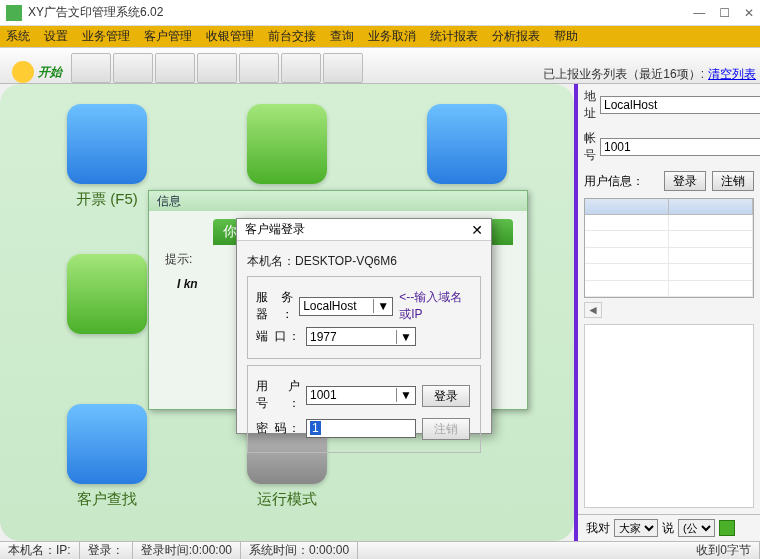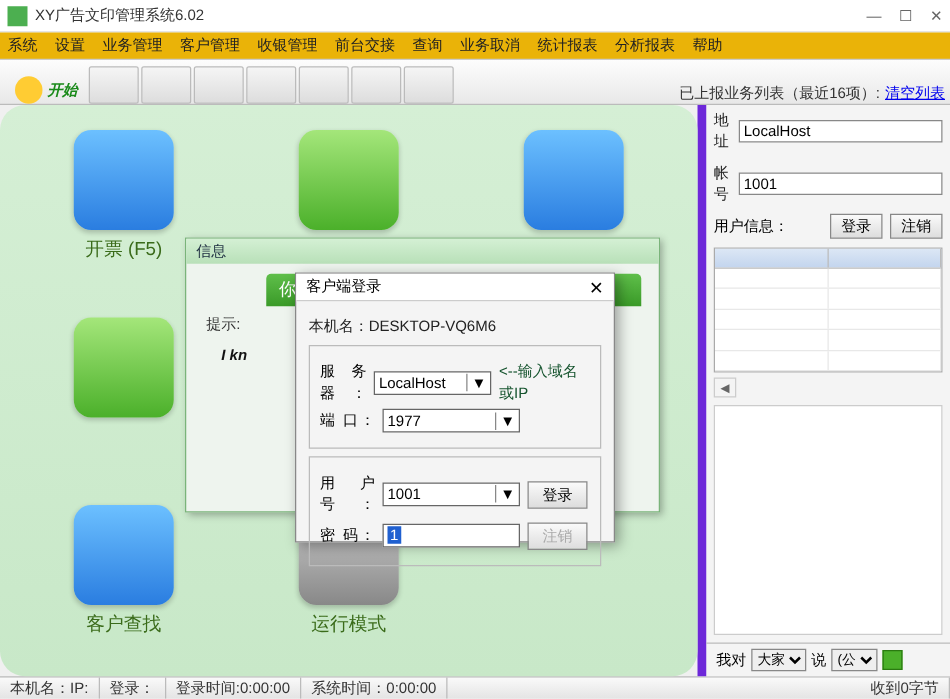--- a/index.html
+++ b/index.html
@@ -17,21 +17,21 @@
 .toolbar { height: 36px; background: linear-gradient(#fdfdfd,#e8e8e8); display: flex; align-items: flex-end; padding: 0 4px; border-bottom: 1px solid #bbb; }
 .toolbar .start { display:flex; align-items:center; gap:4px; color:#1a8a1a; font-weight:bold; font-style:italic; font-size:14px; padding:0 8px;}
 .toolbar .start .icon { width:22px;height:22px;background:#ffcc33;border-radius:50%; position:relative;}
 .toolbar .tbtn { width: 40px; height: 30px; margin: 0 1px; background: linear-gradient(#f5f5f5,#ddd); border:1px solid #bbb; border-radius:2px; display:flex;align-items:center;justify-content:center;}
 .toolbar .spacer { flex:1; }
 .toolbar .history { font-size:12px; color:#333; display:flex;align-items:center;gap:4px;}
 .toolbar .history a { color:#00e; text-decoration:underline; cursor:pointer;}
 
 .main { display:flex; height: calc(559px - 26px - 22px - 36px - 18px); }
 .workarea { flex:1; background: linear-gradient(#d5efd5,#c8e8c8); position:relative; padding:20px;border-radius:20px; }
-.sidepanel { width:202px; background:#f4f4f4; border-left:7px solid #6d28d9; display:flex; flex-direction:column; }
+.sidepanel { width:186px; background:#f4f4f4; border-left:4px solid #6d28d9; display:flex; flex-direction:column; }
 
 .tiles { display:grid; grid-template-columns: repeat(3, 140px); grid-template-rows: 130px 130px 130px; gap: 20px 40px; justify-content:center; }
 .tile { display:flex; flex-direction:column; align-items:center; gap:6px; }
 .tile .icon { width:80px; height:80px; border-radius:14px; box-shadow:0 2px 4px rgba(0,0,0,.2);}
 .tile .label { color:#3a6b1a; font-size:15px; font-weight:500;}
 .ic-blue{background:linear-gradient(#6cc0ff,#2a7de0);}
 .ic-green{background:linear-gradient(#a4e67a,#4bb02a);}
 .ic-gray{background:linear-gradient(#d0d0d0,#888);}
 
 
@@ -62,21 +62,21 @@
 .logindlg .hd{height:22px;background:#fff;border-bottom:1px solid #ccc;display:flex;align-items:center;padding:0 8px;}
 .logindlg .hd .t{flex:1;}
 .logindlg .hd .x{cursor:pointer;font-family:Arial;font-size:14px;}
 .logindlg .body{padding:8px 10px;}
 .logindlg .line{color:#222;margin:4px 0;}
 .logindlg fieldset{border:1px solid #bbb;padding:8px 8px 8px 8px;margin:6px 0;}
 .logindlg .frow{display:flex;align-items:center;gap:6px;margin:4px 0;}
 .logindlg .frow label{width:44px;text-align:justify;text-align-last:justify;}
 .logindlg .frow .inp{width:110px;height:19px;border:1px solid #666;background:#fff;display:flex;align-items:center;padding:0 3px;}
 .logindlg .frow .inp .arrow{margin-left:auto;border-left:1px solid #888;padding-left:3px;}
-.logindlg .hint{color:#14532d;}
+.logindlg .hint{color:#4c1d95;}
 .logindlg .btnrow{display:flex;justify-content:flex-end;gap:6px;margin-top:2px;}
 .logindlg .btnrow button{width:48px;height:22px;border:1px solid #888;background:linear-gradient(#fafafa,#ddd);}
 .logindlg .btnrow button[disabled]{color:#aaa;}
 .sel{background:#2060d0;color:#fff;padding:0 2px;}
 
 .statusbar { height:18px; background:linear-gradient(#fafafa,#e4e4e4); border-top:1px solid #bbb; display:flex; align-items:center; font-size:11px; color:#333;}
 .statusbar .cell{padding:0 8px;border-right:1px solid #bbb;height:100%;display:flex;align-items:center;}
 .statusbar .spacer{flex:1;}
 </style>
 </head>

